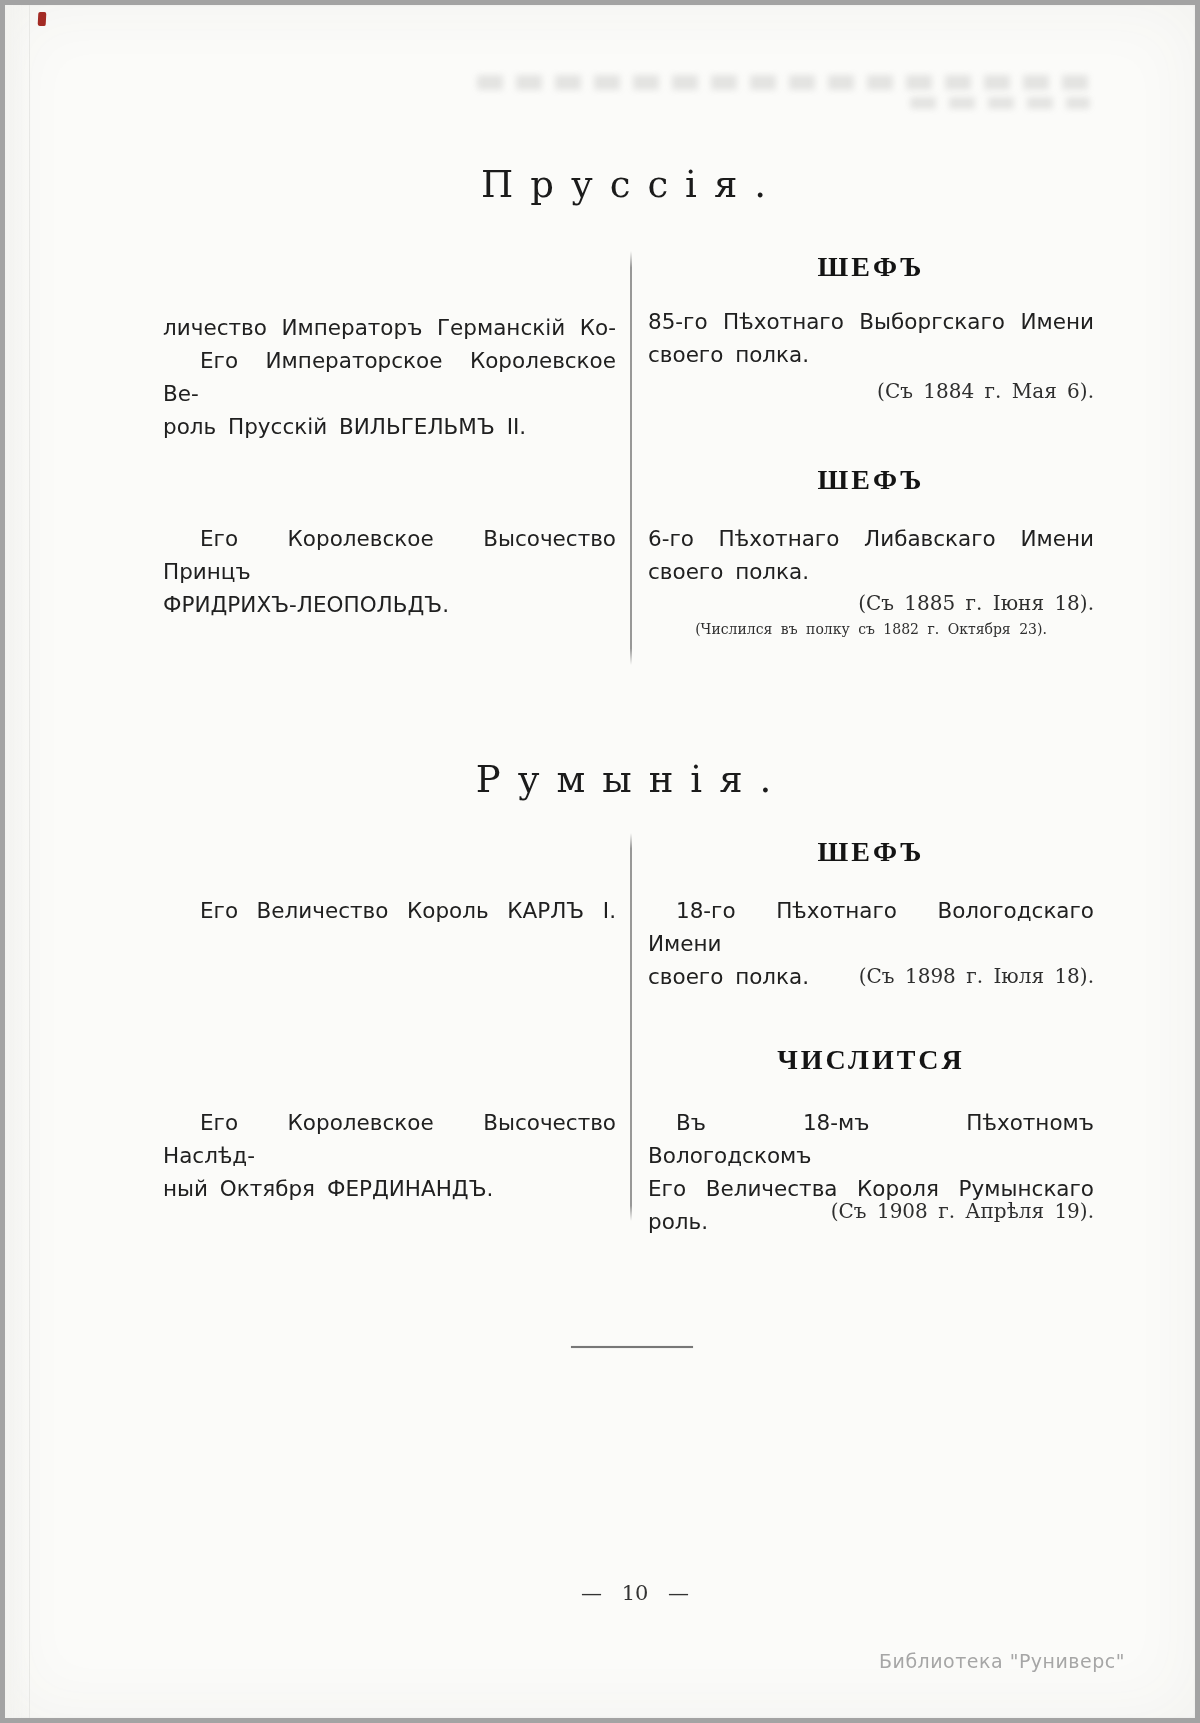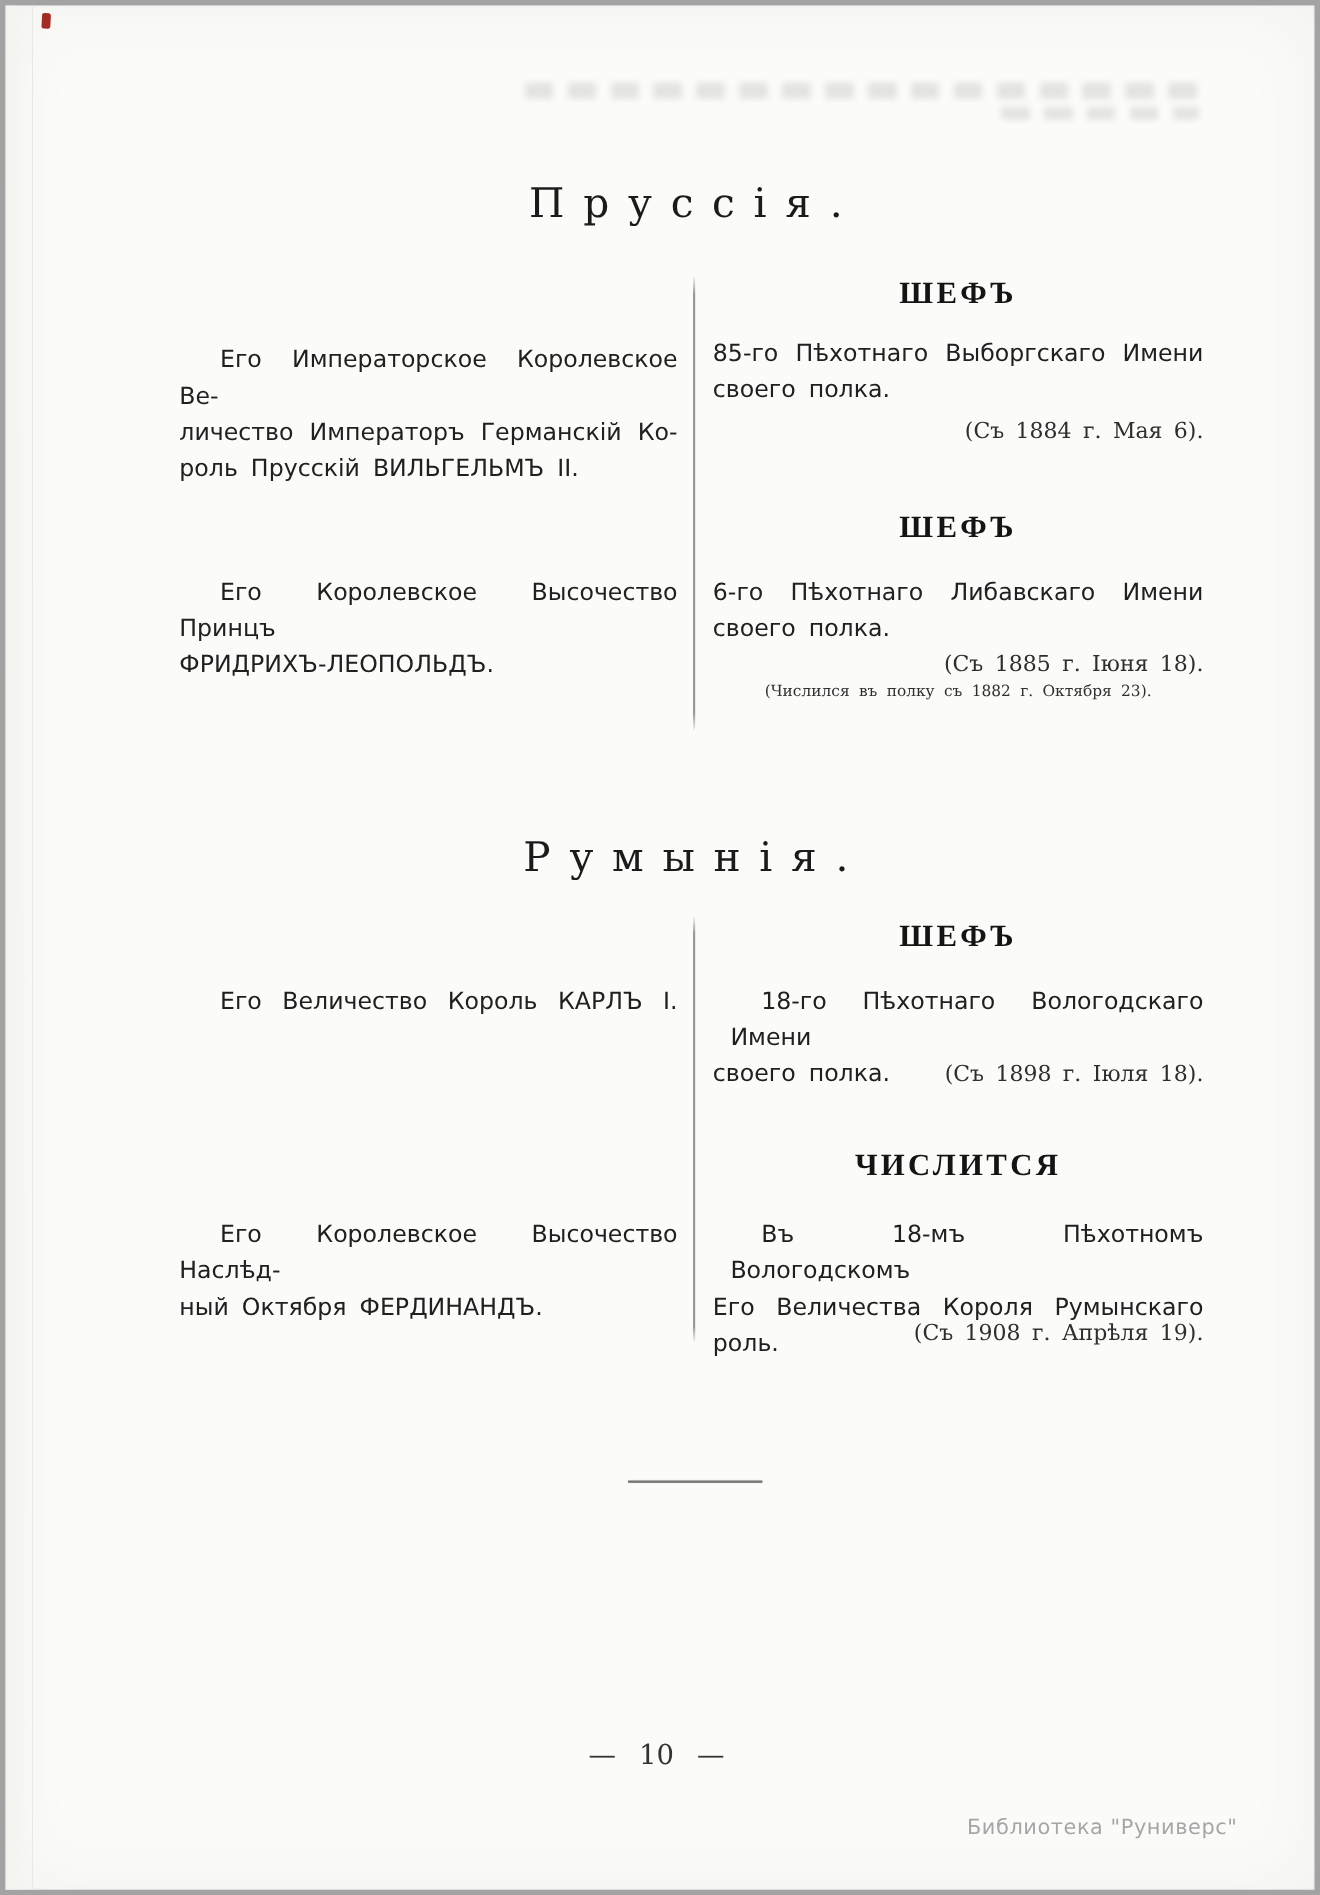--- a/index.html
+++ b/index.html
@@ -41,36 +41,36 @@
   }
   .para{
     position:absolute;font-size:21.5px;line-height:33px;color:#202020;
     word-spacing:5px;
   }
   .left-col{left:158px;width:453px;}
   .right-col{left:643px;width:446px;}
   .jl{text-align:justify;text-align-last:justify;}
   .ll{text-align:left;}
   .in1{text-indent:37px;}
-  .in2{text-indent:28px;margin-left:16px;}
+  .in2{text-indent:28px;}
   .date{
     position:absolute;left:643px;width:446px;text-align:right;
     font-family:"DejaVu Serif",serif;font-size:20px;color:#2e2e2e;word-spacing:4px;
   }
   .note{
     position:absolute;left:633px;width:466px;text-align:center;
     font-family:"DejaVu Serif",serif;font-size:14px;color:#2e2e2e;word-spacing:4px;white-space:nowrap;
   }
   .hrule{
     position:absolute;left:566px;top:1341px;width:122px;height:2px;
     background:#777;box-shadow:0 0 1px #aaa;
   }
   .pagenum{
-    position:absolute;left:530px;top:1576px;width:200px;
-    font-family:"DejaVu Serif",serif;font-size:25px;color:#333;word-spacing:13px;
+    position:absolute;left:530px;top:1576px;width:200px;text-align:center;
+    font-family:"DejaVu Serif",serif;font-size:21px;color:#333;word-spacing:13px;
   }
   .watermark{
     position:absolute;right:70px;top:1645px;
     font-size:19px;color:#a6a6a6;letter-spacing:.5px;
   }
 </style>
 </head>
 <body>
 
 <div class="page">
@@ -80,22 +80,22 @@
   <div class="bleed bleed-1"></div>
   <div class="bleed bleed-2"></div>
 
   <div class="title" style="top:158px">Пруссія.</div>
 
   <div class="vline" style="top:246px;height:414px"></div>
 
   <div class="heading" style="top:246px">ШЕФЪ</div>
 
   <div class="para left-col" style="top:306px">
+    <div class="jl">личество Императоръ Германскій Ко-</div>
     <div class="jl in1">Его Императорское Королевское Ве-</div>
-    <div class="jl">личество Императоръ Германскій Ко-</div>
     <div class="ll">роль Прусскій ВИЛЬГЕЛЬМЪ II.</div>
   </div>
 
   <div class="para right-col" style="top:300px">
     <div class="jl">85-го Пѣхотнаго Выборгскаго Имени</div>
     <div class="ll">своего полка.</div>
   </div>
 
   <div class="date" style="top:374px">(Съ 1884 г. Мая 6).</div>
 

